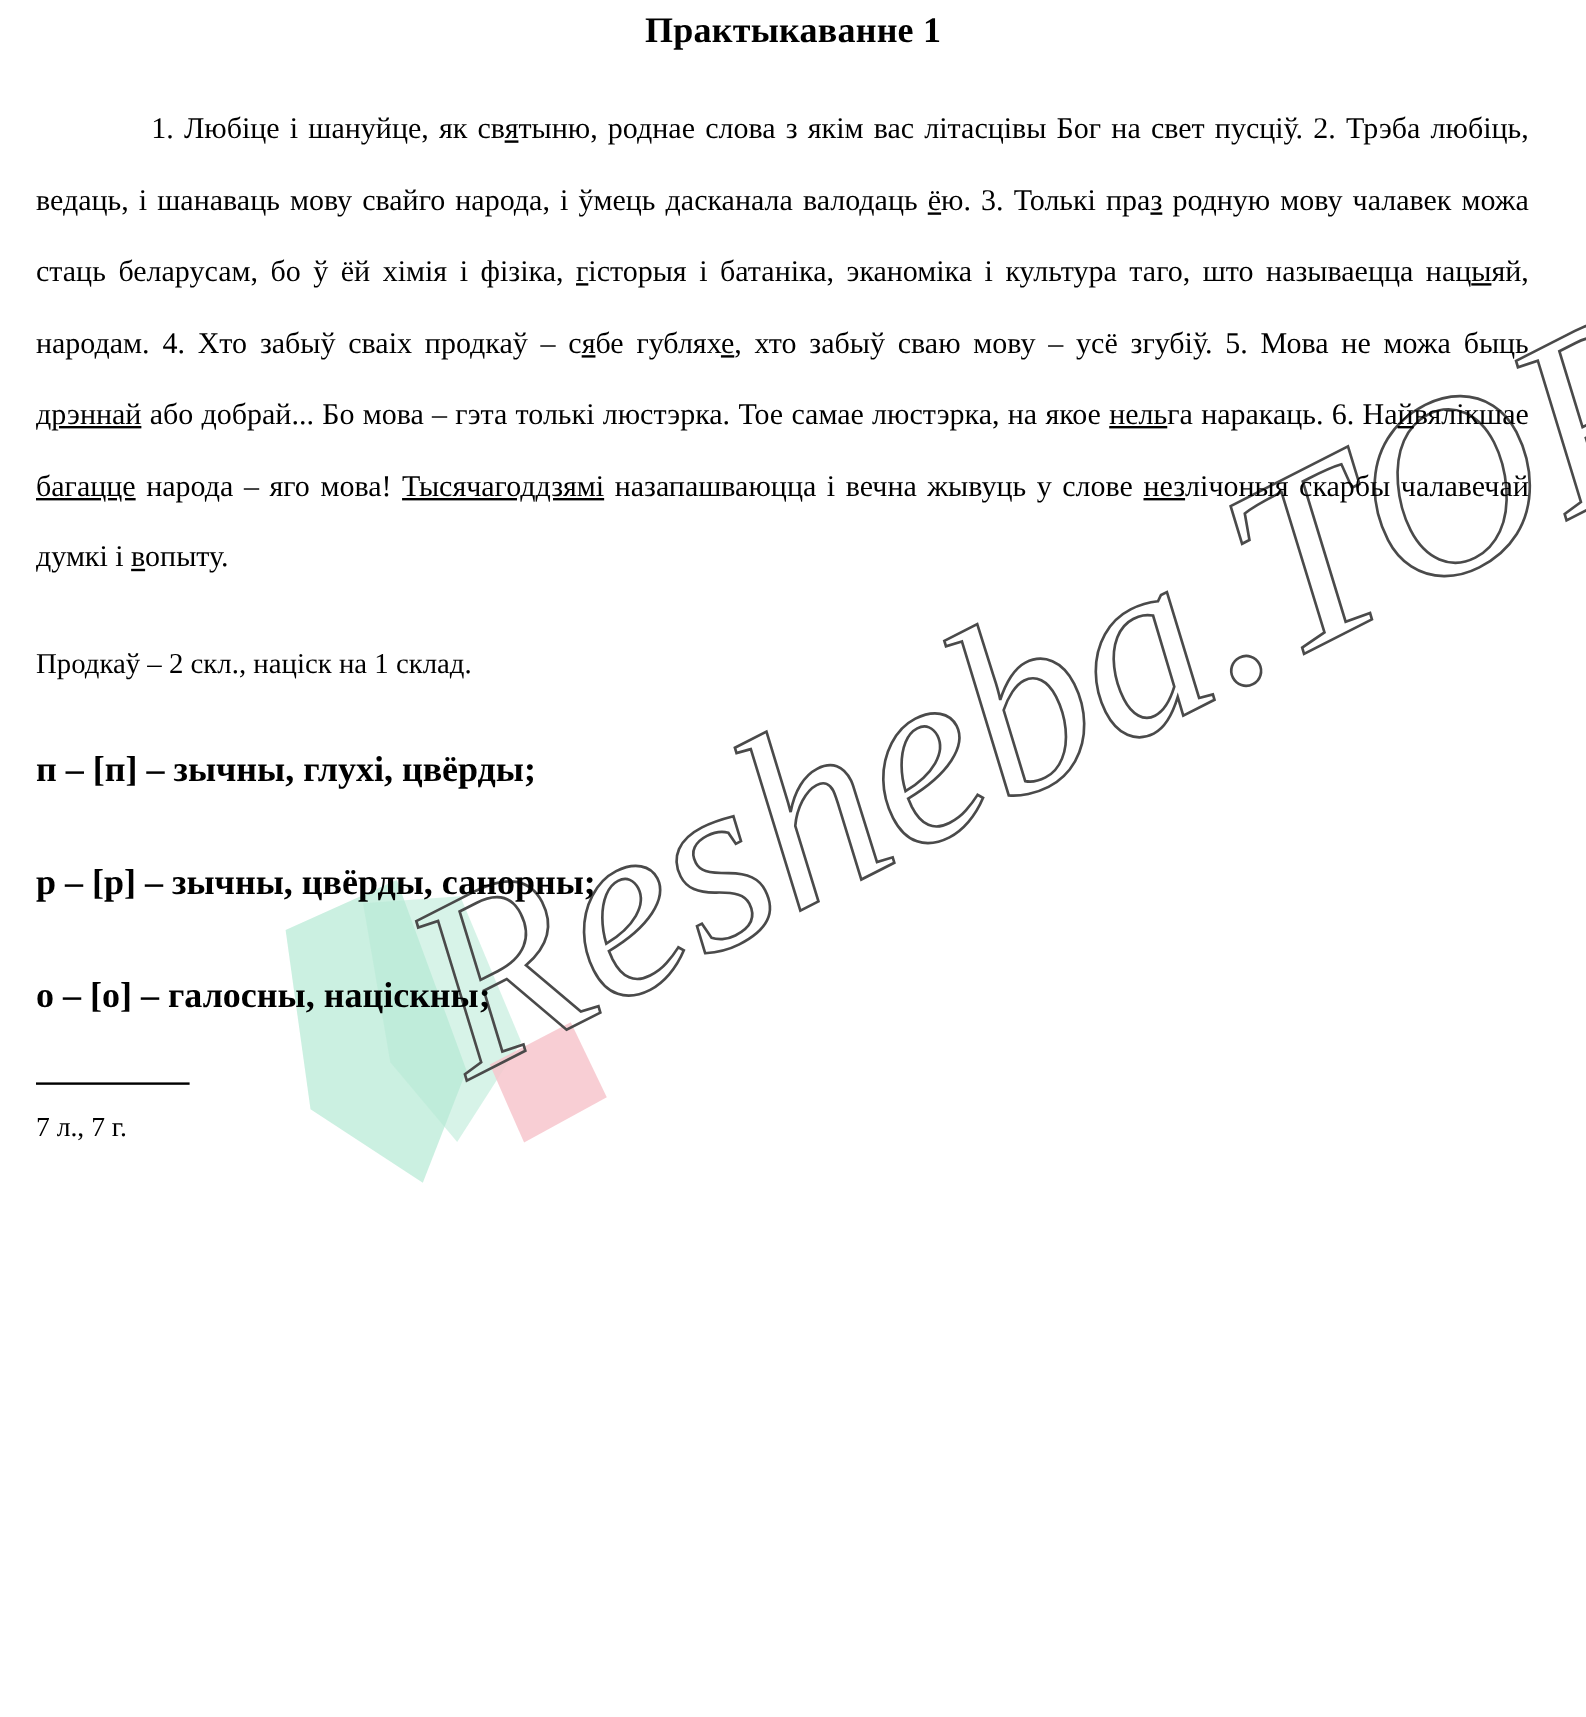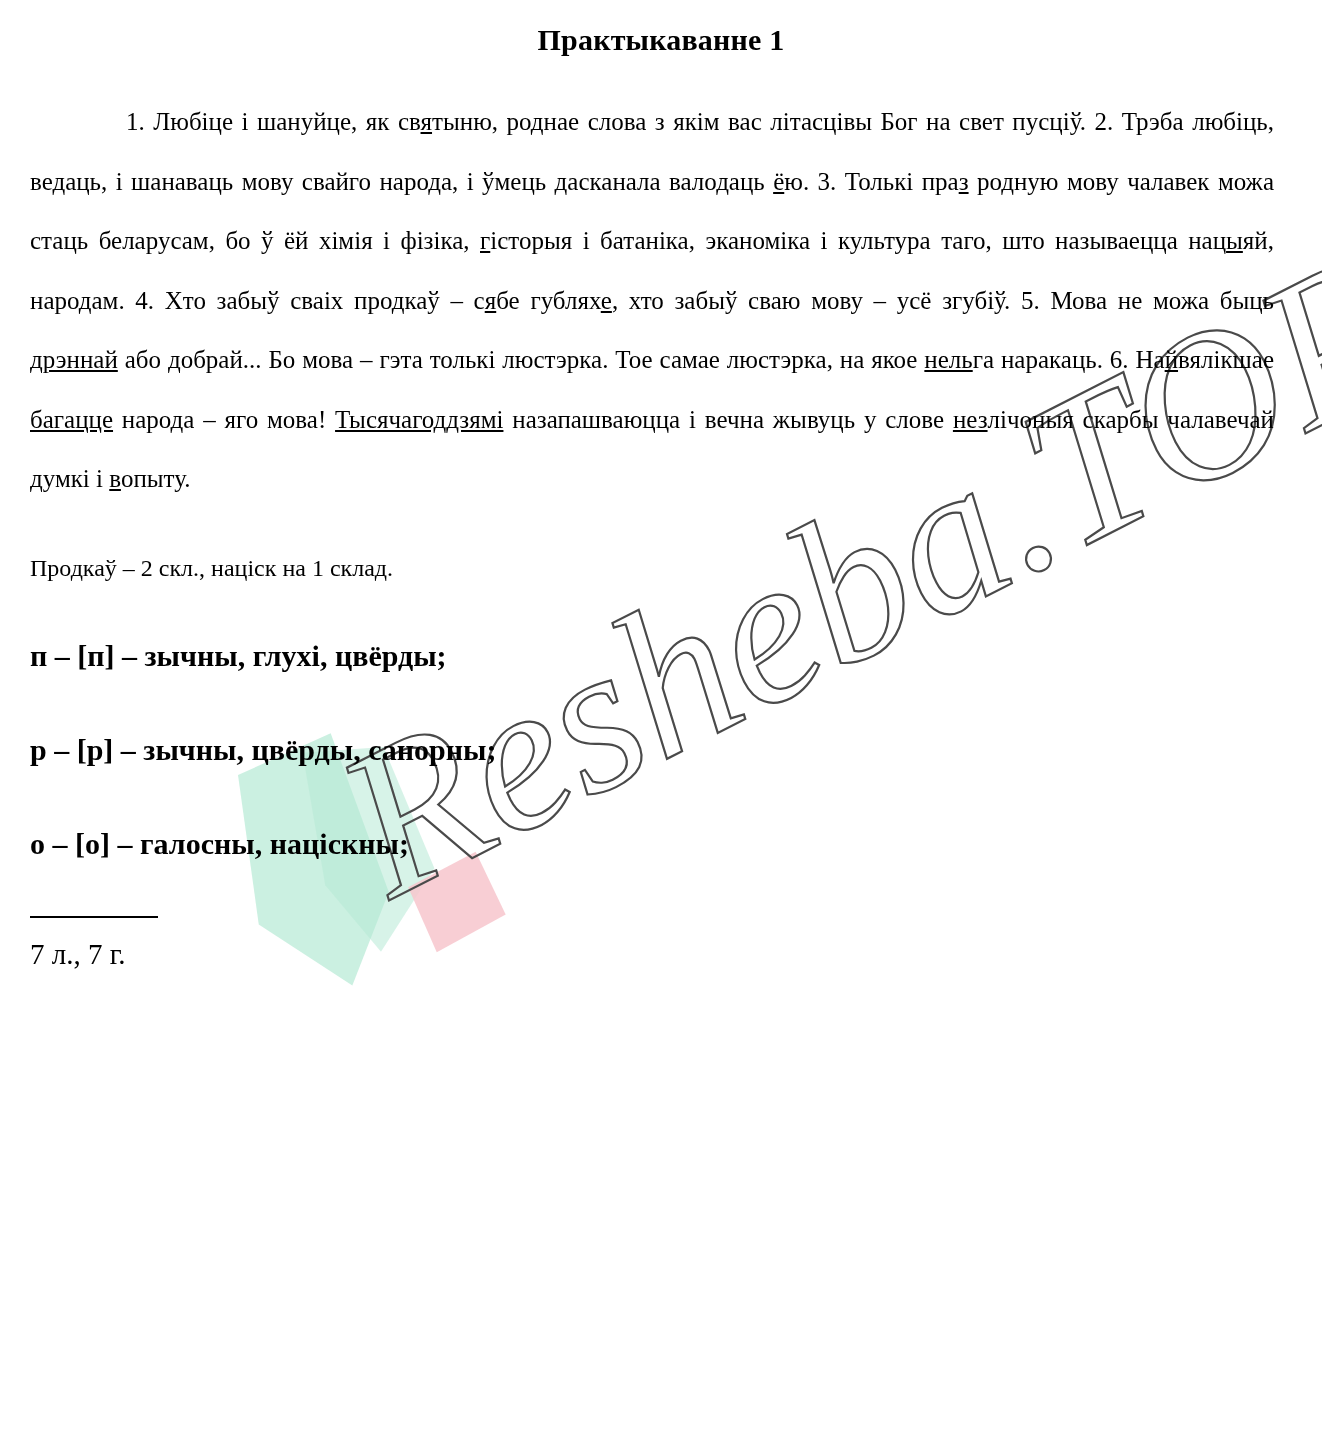--- a/index.html
+++ b/index.html
@@ -31,21 +31,21 @@
     width: 1322px;
     height: 1431px;
     pointer-events: none;
     z-index: 1;
   }
 
   
   #content {
     position: relative;
     z-index: 2;
-    padding: 18px 30px 0 30px;
+    padding: 4px 30px 0 30px;
   }
 
   .doc-title {
     text-align: center;
     font-weight: bold;
     font-size: 30px;
     line-height: 1.2;
     margin: 4px 0 34px 0;
     letter-spacing: .2px;
   }
@@ -77,21 +77,21 @@
 
   hr.footnote-rule {
     border: none;
     border-top: 2px solid #000;
     width: 128px;
     margin: 8px 0 14px 0;
     height: 0;
   }
 
   .footnote {
-    font-size: 29px;
+    font-size: 23px;
     line-height: 44px;
     margin: 0;
   }
 </style>
 </head>
 <body>
 
 <div id="page">
 
   <div id="watermark">

